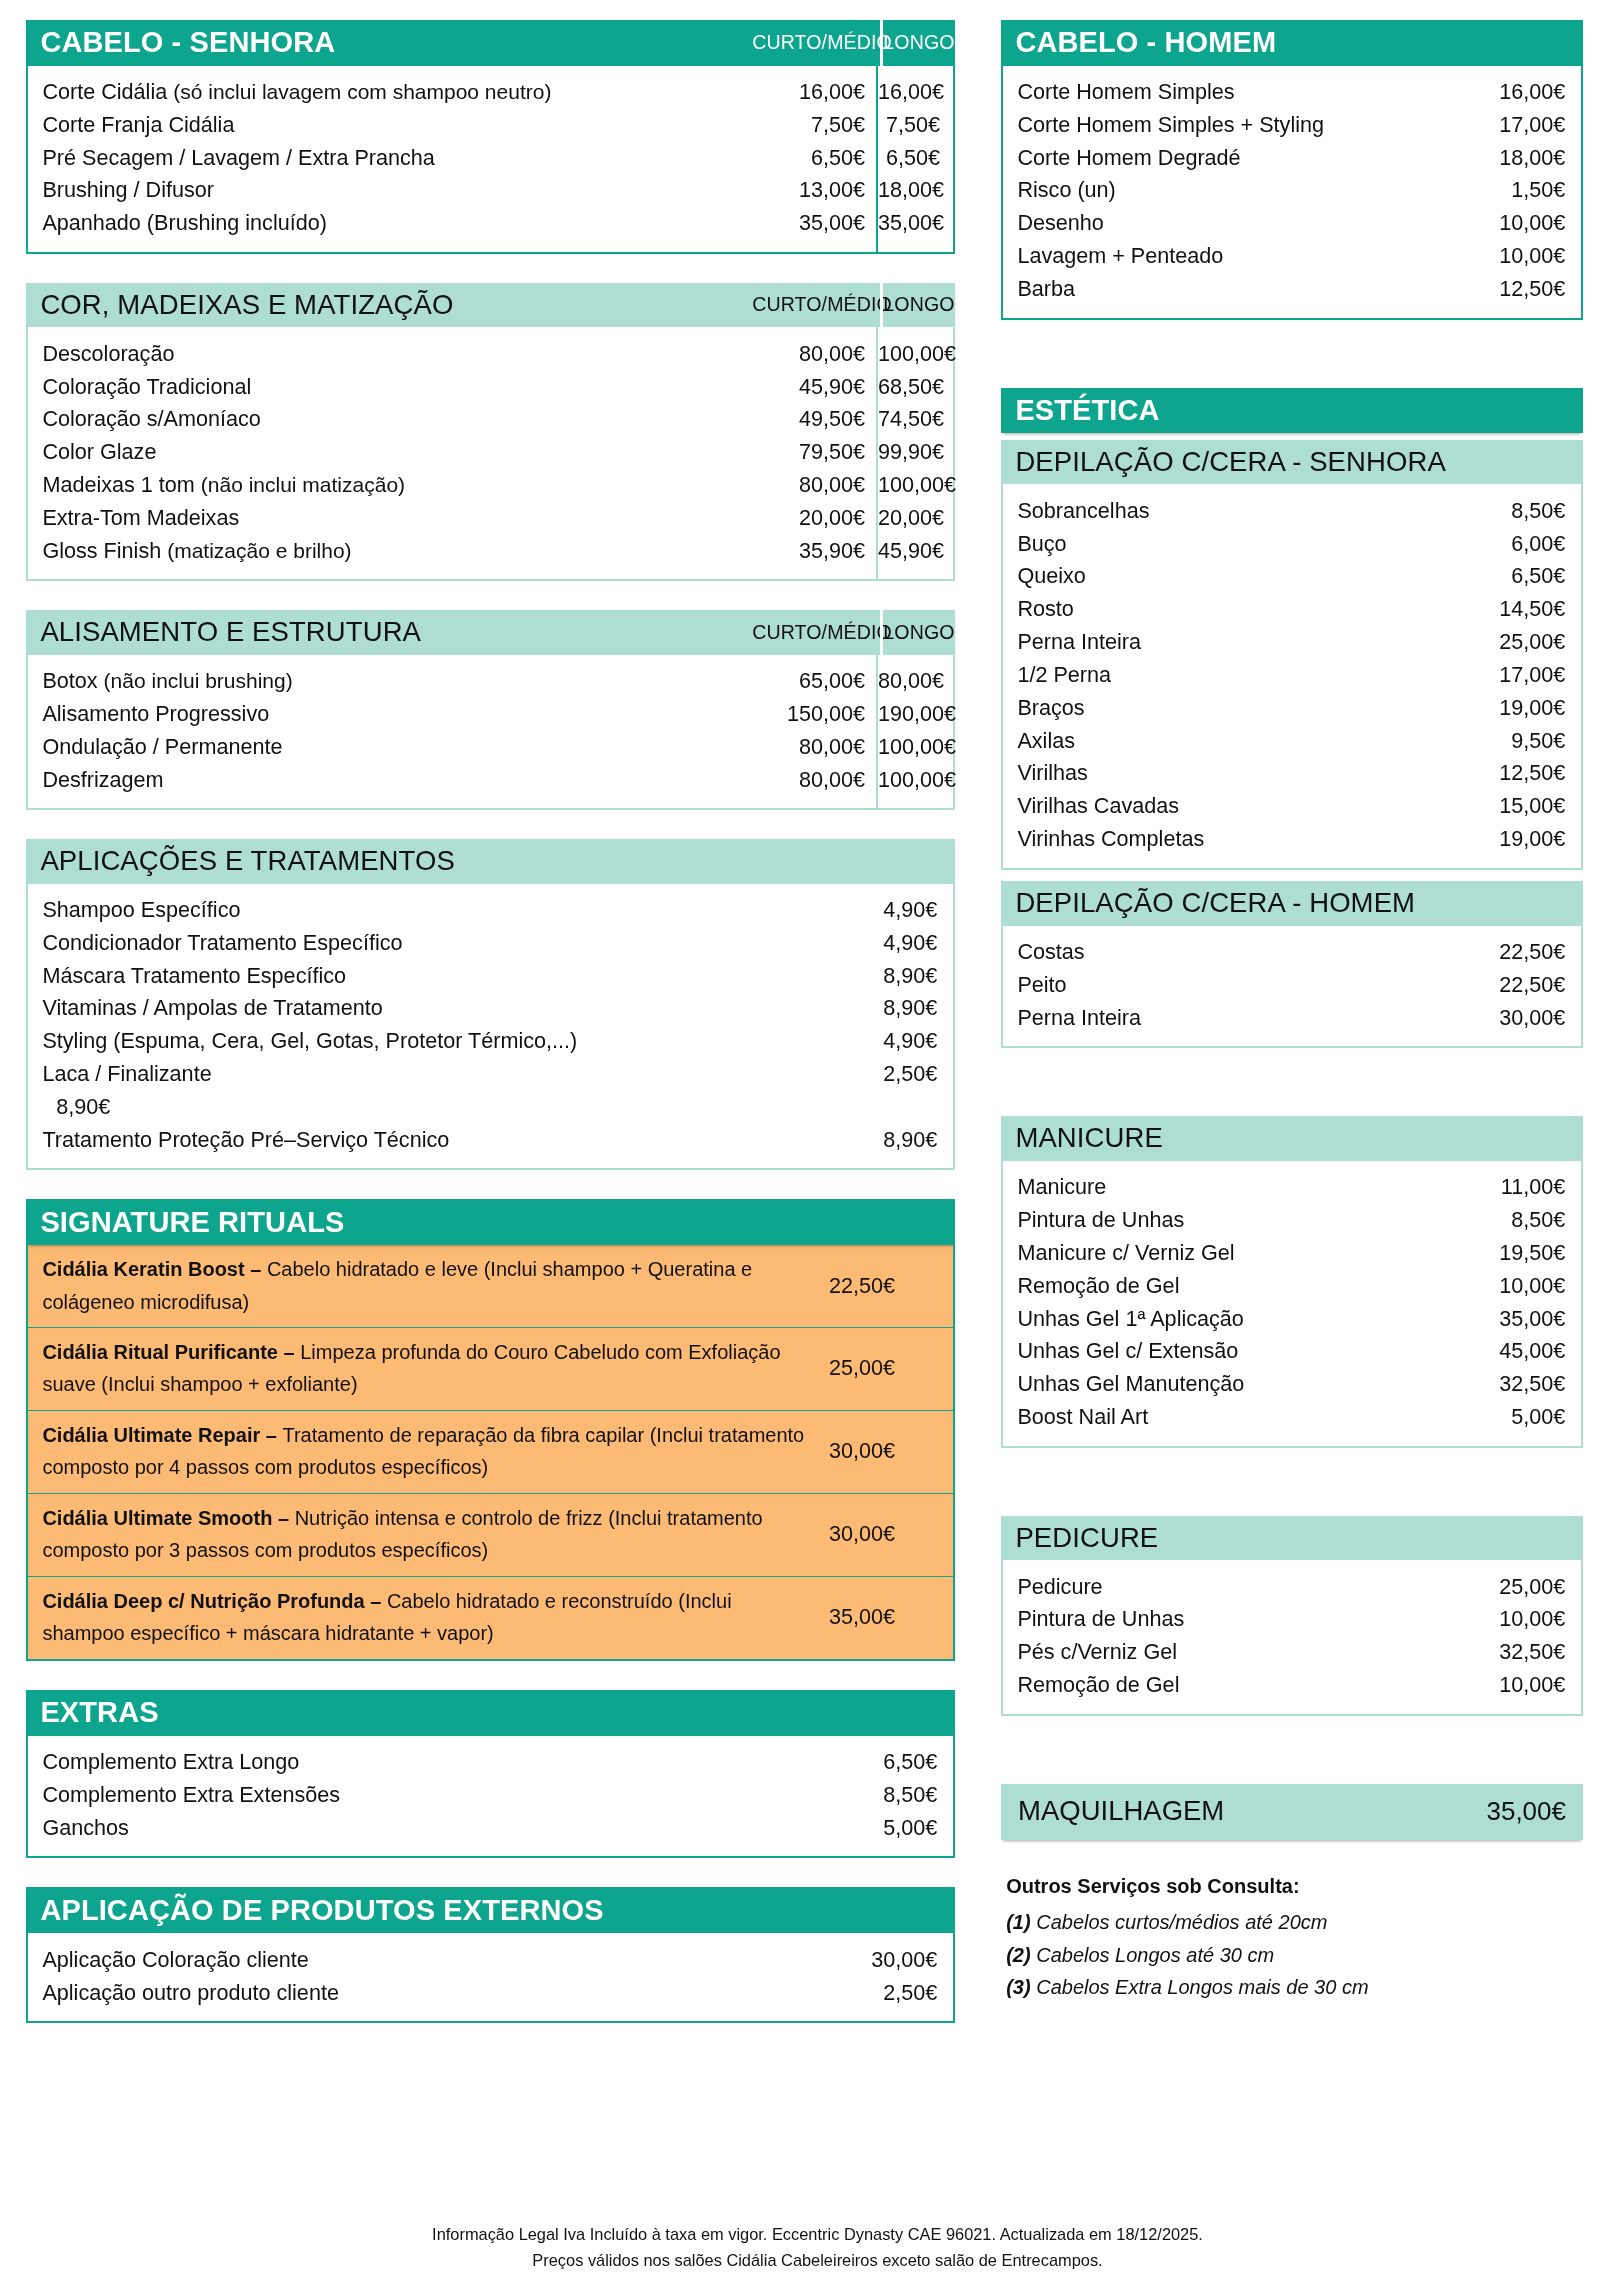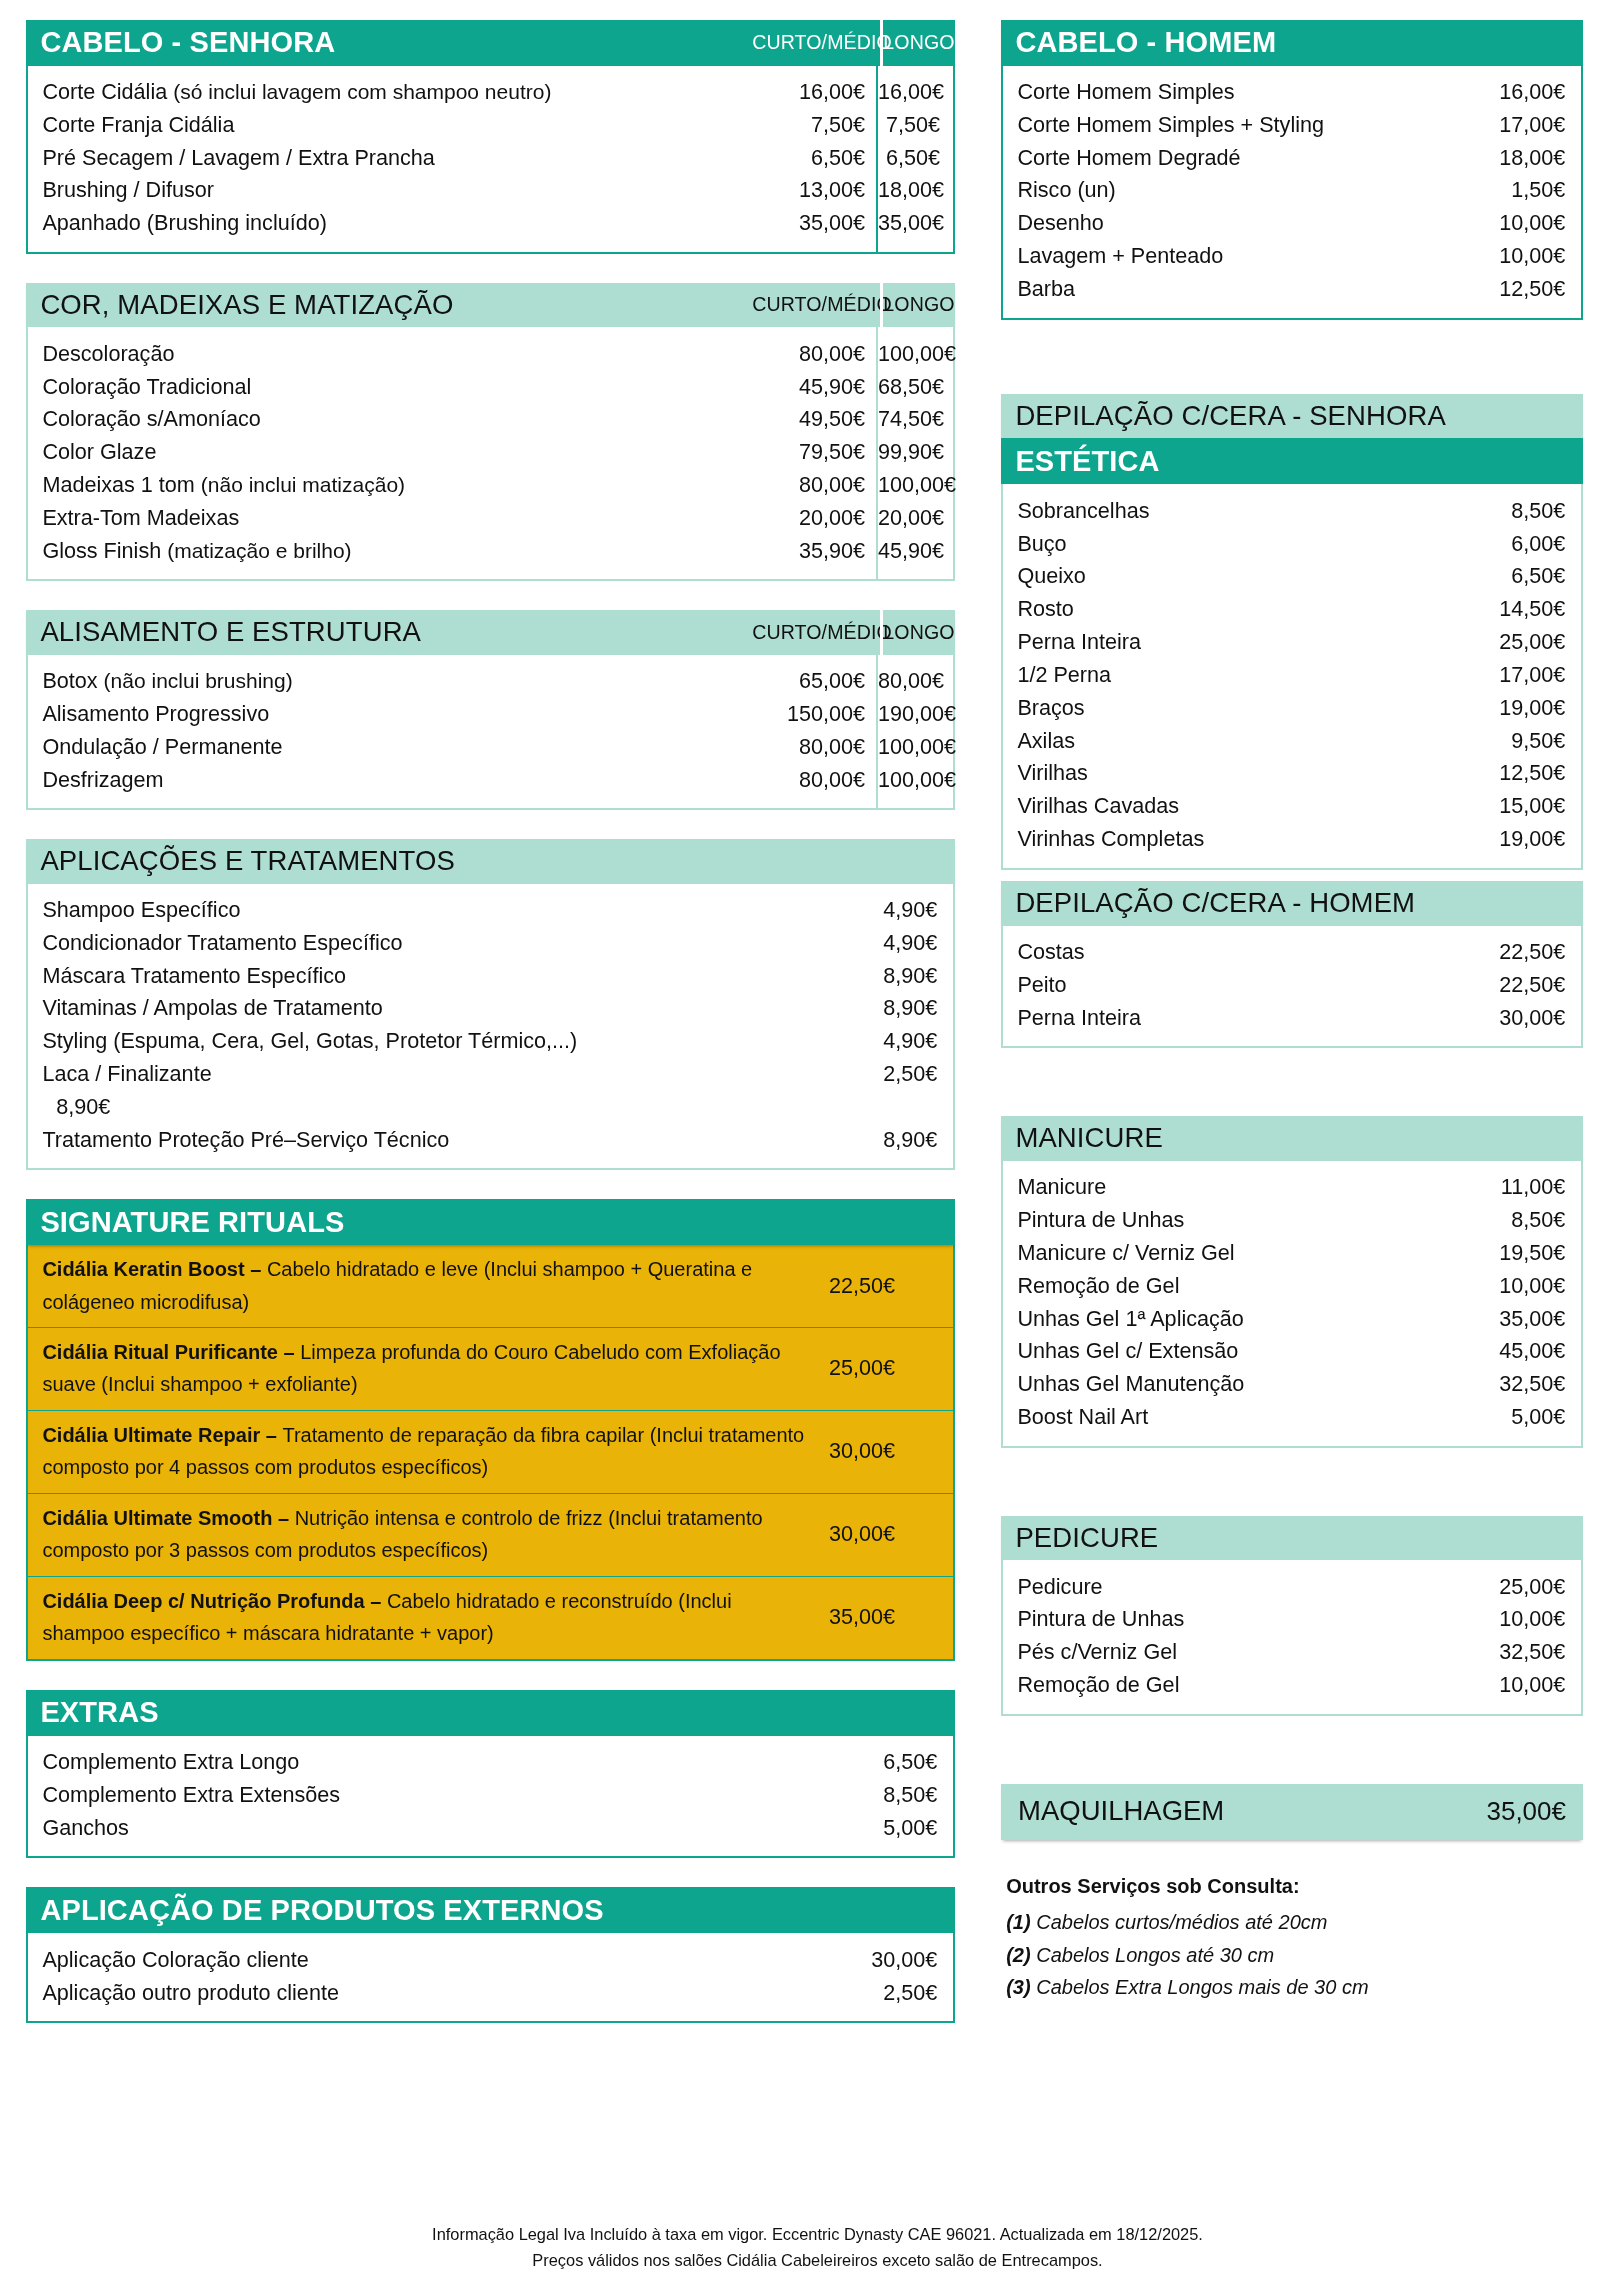--- a/index.html
+++ b/index.html
@@ -77,21 +77,21 @@
 
   
   .vdiv {
     position:absolute; top:0; bottom:0; width:2px; background:#0DA58E;
   }
 
   
   .row.single .p1 { width:auto; flex:0 0 auto; min-width: 98px; }
 
   
-  .rit-body { border:2.6px solid #0DA58E; border-top:none; background:#eab308; }
+  .rit-body { border:2.6px solid #0DA58E; border-top:none; background:#fdba74; }
   .rit {
     display:flex; align-items:center;
     border-bottom: 1.3px solid #0DA58E;
     padding: 7.9px 0 9.2px 0;
   }
   .rit:last-child { border-bottom:none; }
   .rit .txt { flex:1 1 auto; padding: 0 10.5px 0 14.4px; font-size: 20px; line-height: 1.62; }
   .rit .txt b { font-weight:700; }
   .rit .price { width: 124px; flex:0 0 124px; text-align:left; font-size:21.6px; }
 
@@ -392,25 +392,25 @@
                 <div class="label">Barba</div>
                 <div class="p1" style="padding-right:15.7px">12,50€</div>
               </div>
             </div>
         </div>
       </div>
 
       <div class="spacer-60"></div>
 
       <div class="card">
+        <div class="hdr dark">
+          <div class="title">ESTÉTICA</div>
+        </div>
         <div class="hdr light" style="margin-top:6.5px;">
           <div class="title">DEPILAÇÃO C/CERA - SENHORA</div>
-        </div>
-        <div class="hdr dark">
-          <div class="title">ESTÉTICA</div>
         </div>
         <div class="body">
           <div class="rows geo" id="rows-dep-senhora">
               <div class="row single">
                 <div class="label">Sobrancelhas</div>
                 <div class="p1" style="padding-right:15.7px">8,50€</div>
               </div>
               <div class="row single">
                 <div class="label">Buço</div>
                 <div class="p1" style="padding-right:15.7px">6,00€</div>

